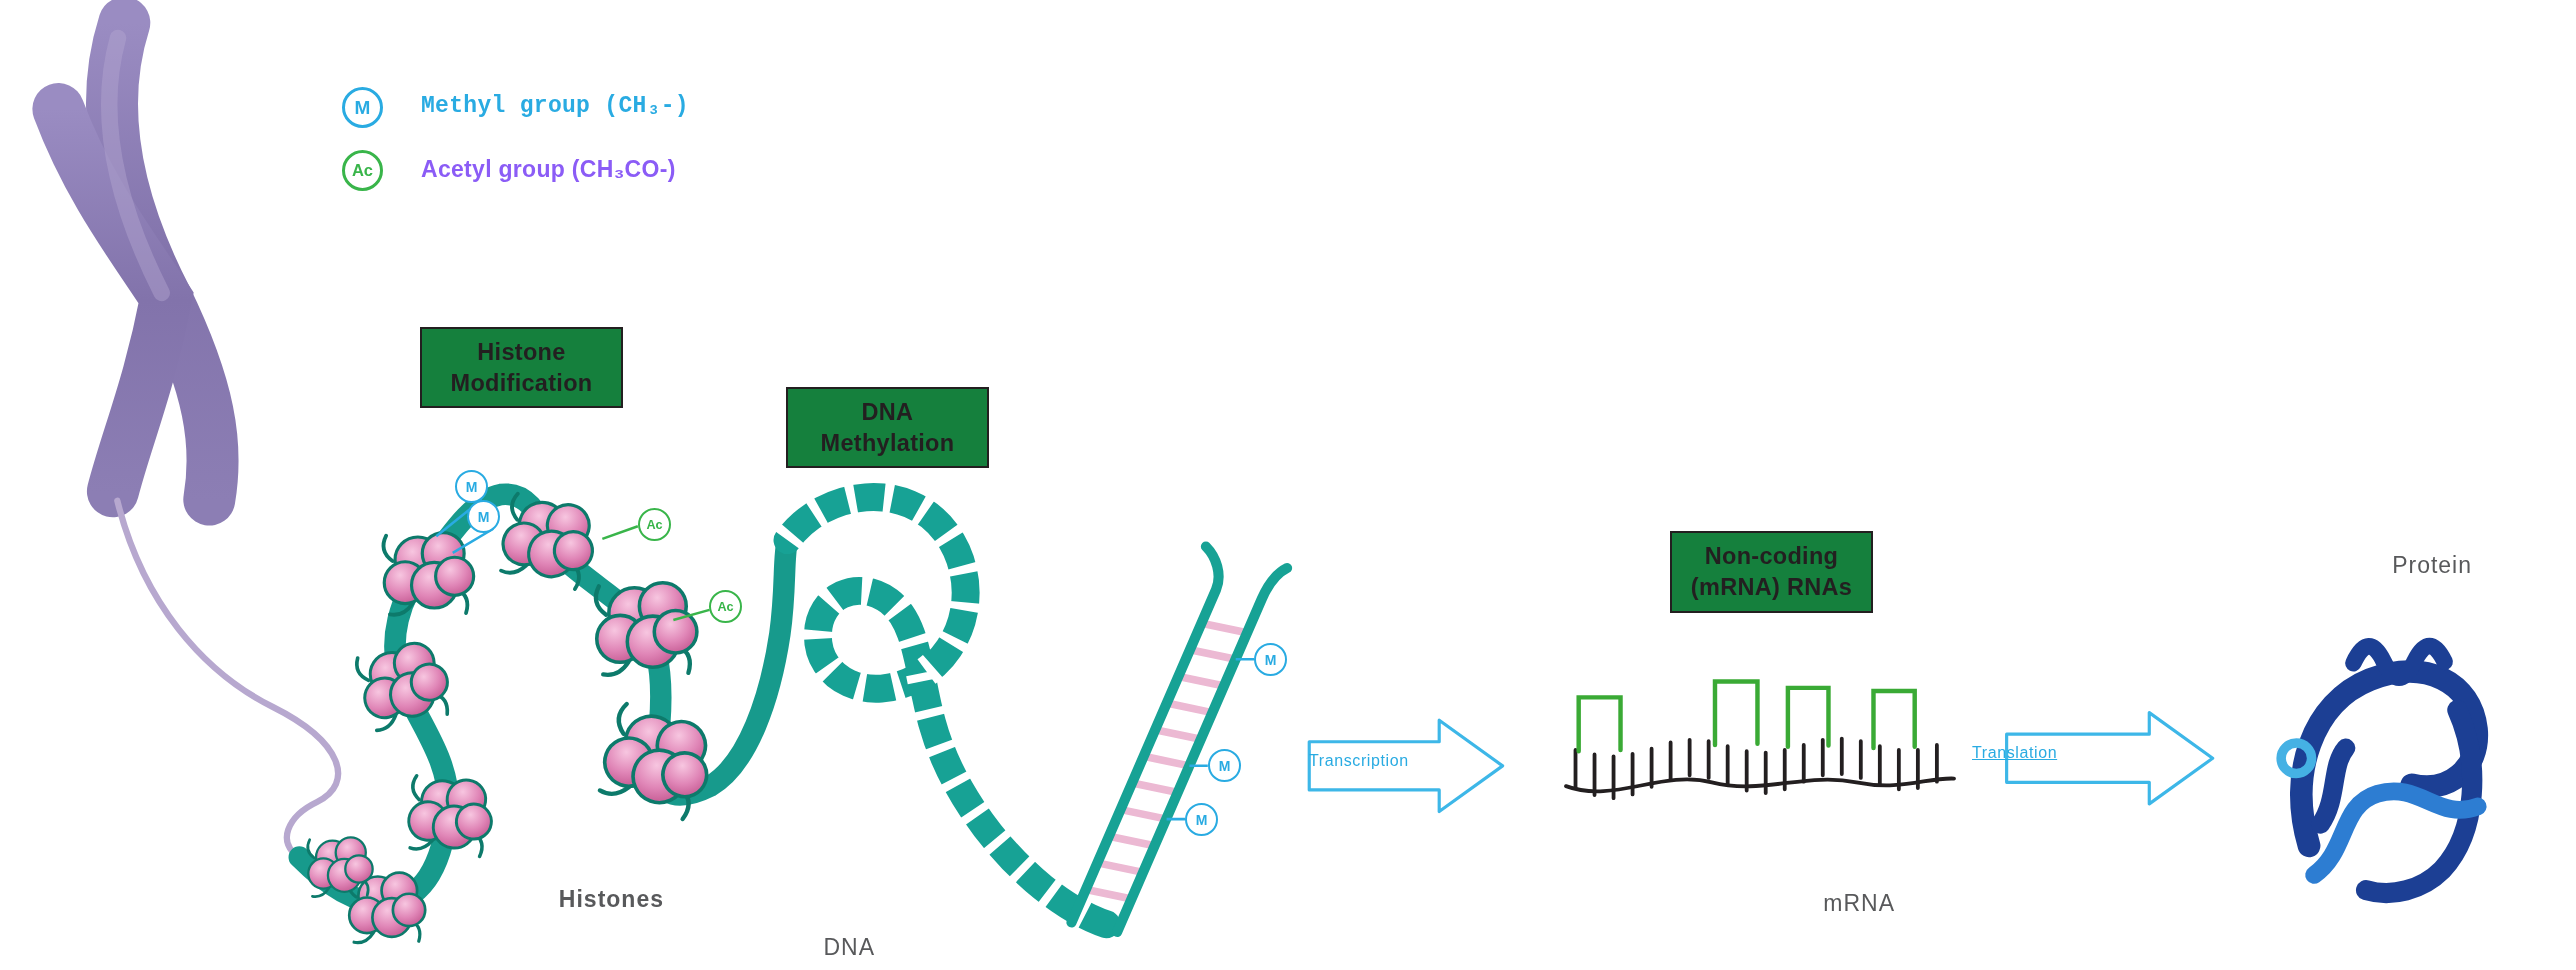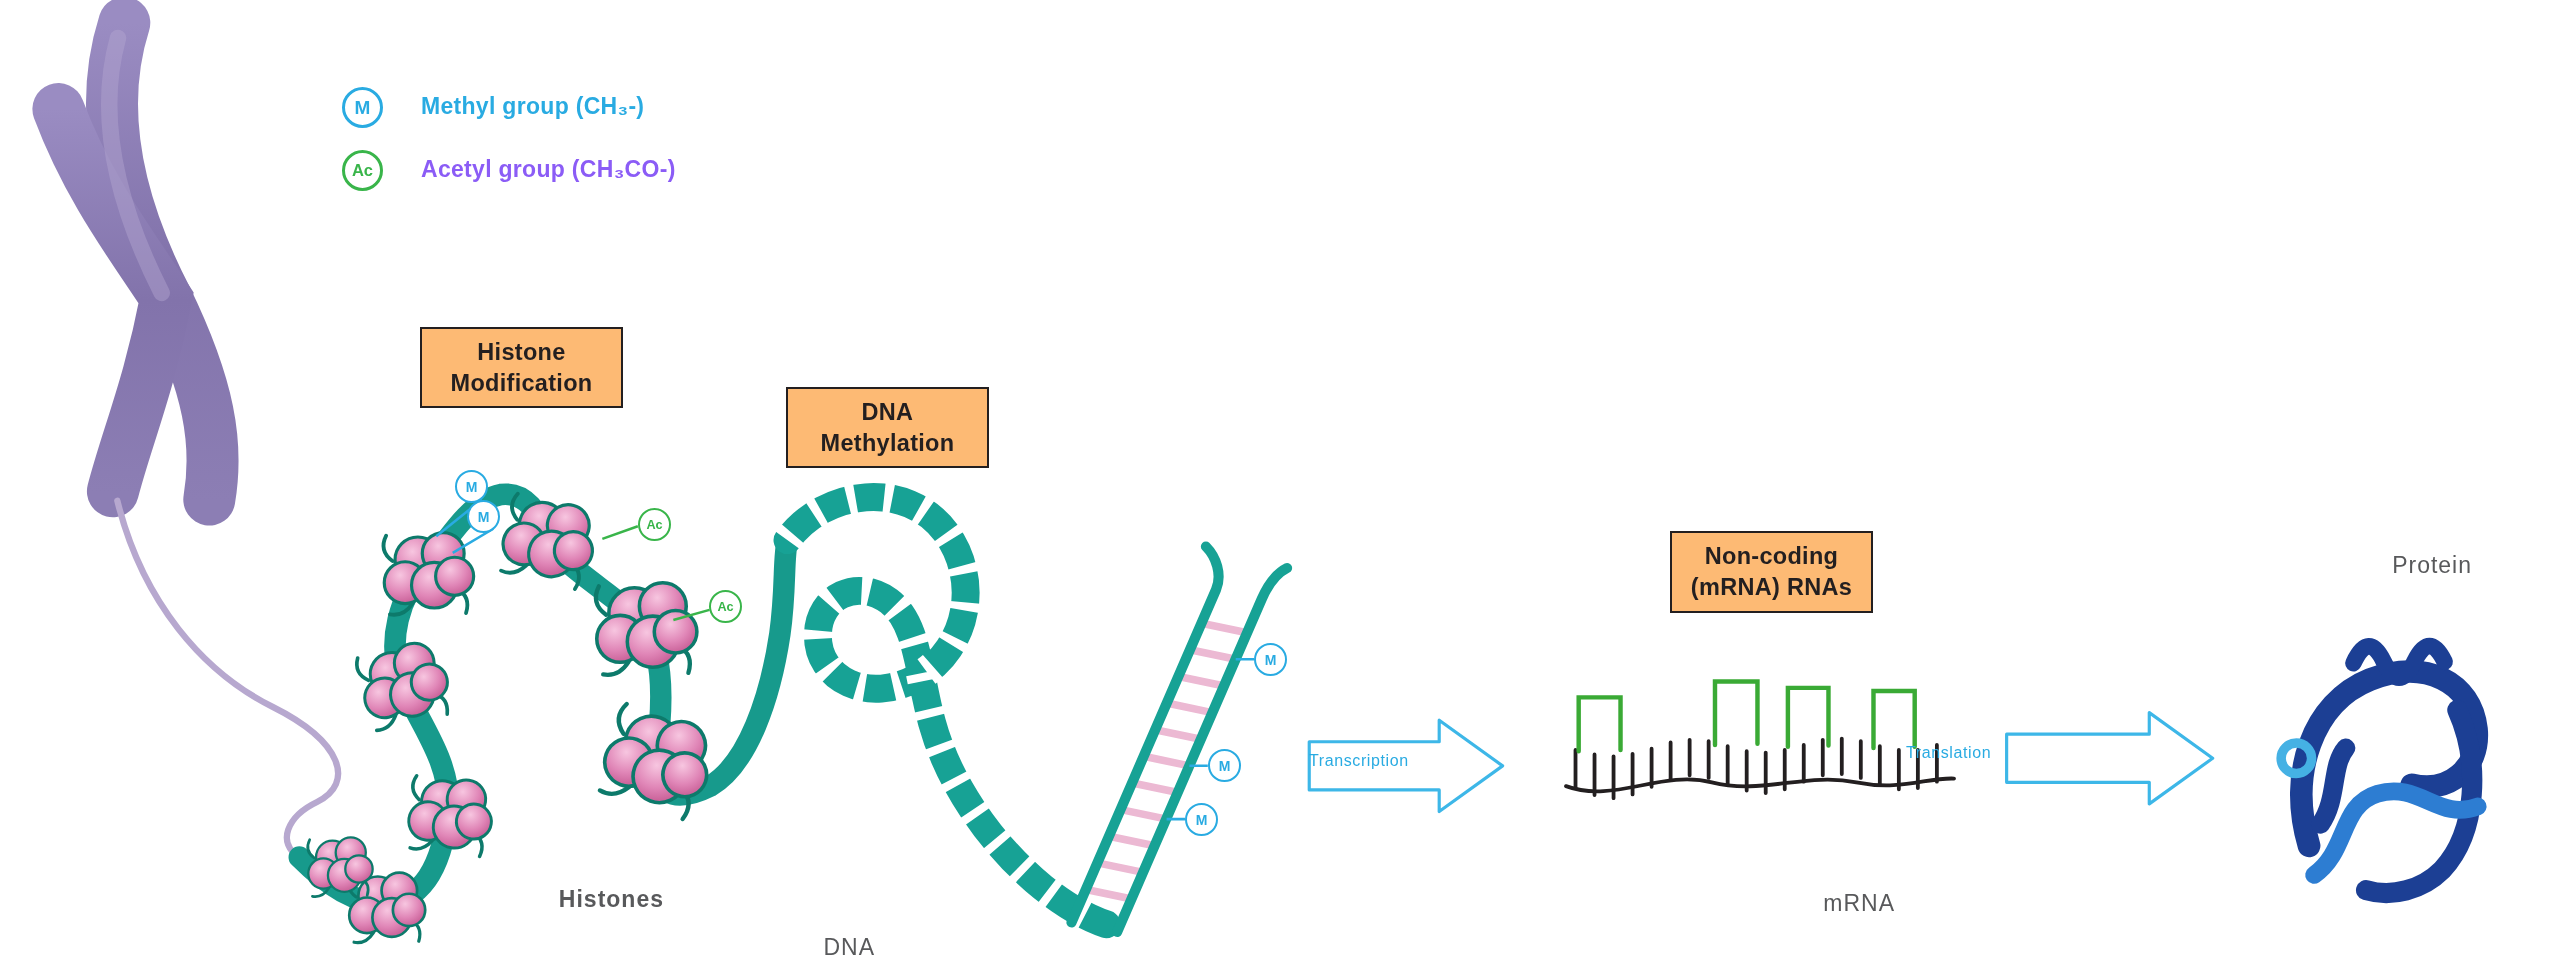--- a/index.html
+++ b/index.html
@@ -1,18 +1,18 @@
 <!DOCTYPE html>
 <html style="font-size:10px"><head>
 <meta charset="utf-8">
 <style>
   html,body{margin:0;padding:0;background:#ffffff;font-family:"Liberation Sans",sans-serif;}
   .stage{position:relative;width:2576px;height:970px;background:#fff;overflow:hidden;}
   .art{position:absolute;left:0;top:0;}
-  .box{position:absolute;box-sizing:border-box;border:2.5px solid #231f20;background:#fdba74;
+  .box{position:absolute;box-sizing:border-box;border:2.5px solid #231f20;background:#15803d;
        display:flex;align-items:center;justify-content:center;text-align:center;
        font-weight:bold;font-size:23.5px;line-height:1.3;color:#231f20;
        white-space:pre-line;letter-spacing:0.3px;}
   .plain-label{position:absolute;color:#58595b;font-size:23px;text-align:right;letter-spacing:1px;}
   .arrow-label{position:absolute;color:#29abe2;font-size:16px;text-align:left;letter-spacing:0.6px;}
   .badge{position:absolute;box-sizing:border-box;width:33px;height:33px;border-radius:50%;background:#fff;
          display:flex;align-items:center;justify-content:center;font-weight:bold;}
   .badge.m{border:2.5px solid #29abe2;color:#29abe2;font-size:14px;}
   .badge.ac{border:2.5px solid #39b54a;color:#39b54a;font-size:12.7px;}
   .legend-icon{position:absolute;box-sizing:border-box;width:41px;height:41px;border-radius:50%;background:#fff;
@@ -127,21 +127,21 @@
       <path d="M3650,1380 C3704,1342 3690,1270 3750,1252 C3816,1232 3846,1296 3908,1272" fill="none" stroke="#2d7dd2" stroke-width="28" stroke-linecap="round"></path>
       <path d="M3660,1300 C3688,1260 3676,1208 3700,1180" fill="none" stroke="#1c3f94" stroke-width="30" stroke-linecap="round"></path>
       <circle cx="3622" cy="1196" r="24" fill="none" stroke="#45b1e4" stroke-width="15"></circle>
     </g>
   </svg>
 
   <div>
     <div class="legend-icon m" style="left:342px;top:87px;">
       <span>M</span>
     </div>
-    <div class="legend-label m" style="left:421px;top:93px;">Methyl group (CH₃-)</div>
+    <div class="legend-label m" style="left:421px;top:93px;font-family:Liberation Mono, monospace;">Methyl group (CH₃-)</div>
     <div class="legend-icon ac" style="left:342px;top:150px;">
       <span>Ac</span>
     </div>
     <div class="legend-label ac" style="left:421px;top:156px;">Acetyl group (CH₃CO-)</div>
   </div>
 
   <div class="box" style="left:420px;top:327px;width:203px;height:81px;">
     <span>Histone
 Modification</span>
   </div>
@@ -176,16 +176,16 @@
   <div class="badge ac" style="left:709px;top:590px;">
       <span>Ac</span>
     </div>
 
   <div class="plain-label" style="left:474px;top:886px;width:190px;font-weight:bold;">Histones</div>
   <div class="plain-label" style="left:748px;top:934px;width:127px;">DNA</div>
   <div class="plain-label" style="left:1768px;top:890px;width:127px;">mRNA</div>
   <div class="plain-label" style="left:2345px;top:552px;width:127px;">Protein</div>
 
   <div class="arrow-label" style="left:1309px;top:752px;width:178px;">Transcription</div>
-  <div class="arrow-label" style="left:1906px;top:744px;width:178px;">Translation</div>
+  <div class="arrow-label" style="left:1972px;top:744px;width:178px;text-decoration:underline;">Translation</div>
 
 </div>
 
 
 </body></html>

